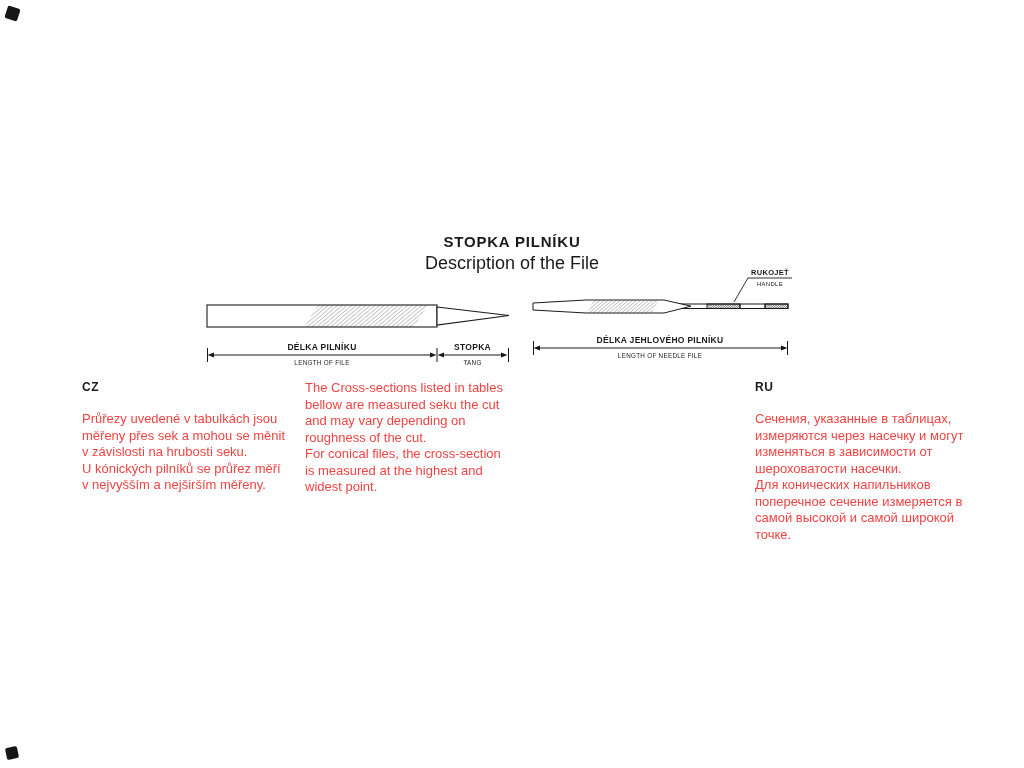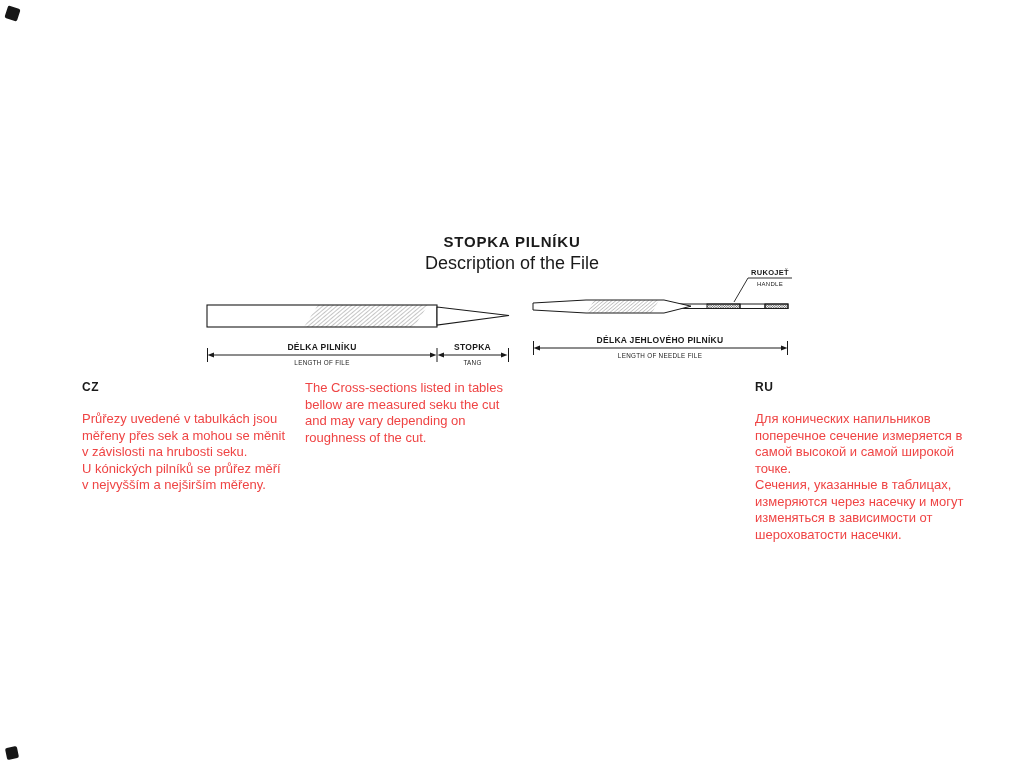--- a/index.html
+++ b/index.html
@@ -109,22 +109,23 @@
   </div>
 
   <div class="lang-col col-cz">
     <div class="lang-code">CZ</div>
     <p>Průřezy uvedené v tabulkách jsou měřeny přes sek a mohou se měnit v závislosti na hrubosti seku.</p>
     <p>U kónických pilníků se průřez měří v nejvyšším a nejširším měřeny.</p>
   </div>
 
   <div class="lang-col col-en">
     <p>The Cross-sections listed in tables bellow are measured seku the cut and may vary depending on roughness of the cut.</p>
+    <p>For conical files, the cross-section is measured at the highest and widest point.</p>
   </div>
 
 
   <div class="lang-col col-ru">
     <div class="lang-code">RU</div>
+    <p>Сечения, указанные в таблицах, измеряются через насечку и могут изменяться в зависимости от шероховатости насечки.</p>
     <p>Для конических напильников поперечное сечение измеряется в самой высокой и самой широкой точке.</p>
-    <p>Сечения, указанные в таблицах, измеряются через насечку и могут изменяться в зависимости от шероховатости насечки.</p>
   </div>
 
 </div>
 
 </body></html>

